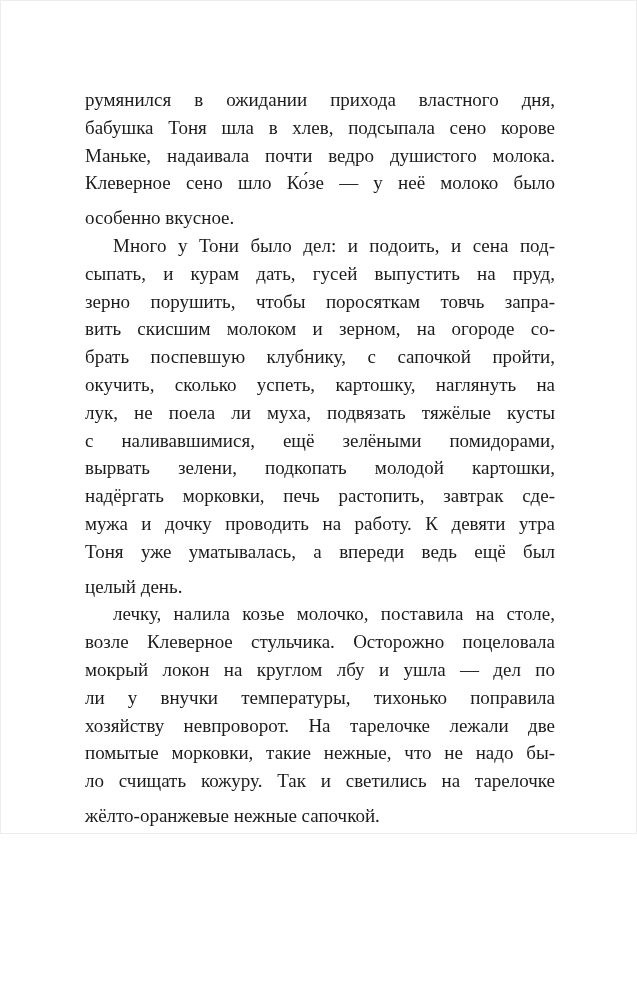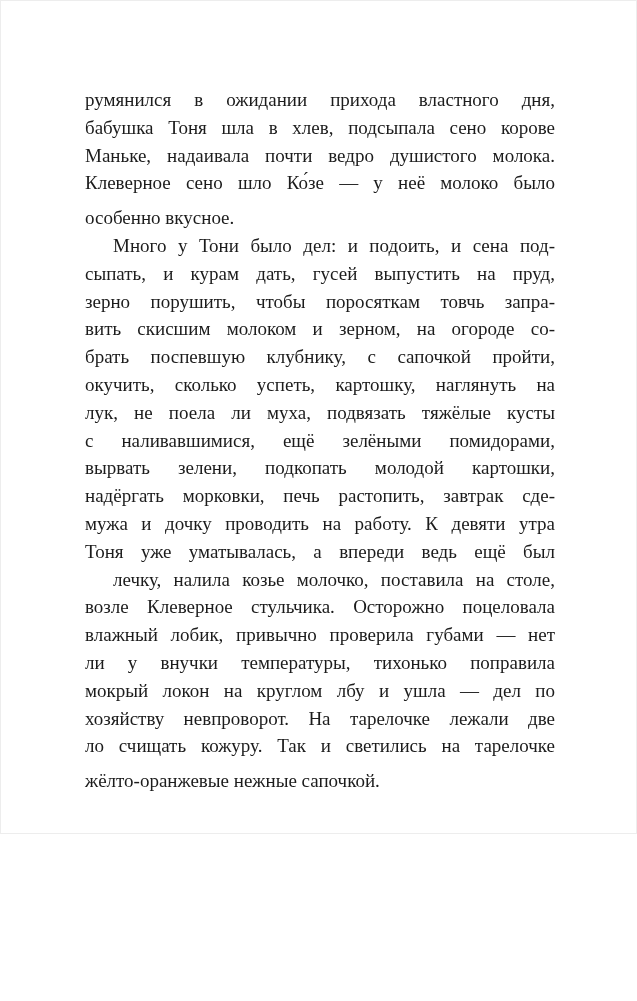--- a/index.html
+++ b/index.html
@@ -61,26 +61,27 @@
         <span class="line">зерно порушить, чтобы поросяткам товчь запра-</span>
         <span class="line">вить скисшим молоком и зерном, на огороде со-</span>
         <span class="line">брать поспевшую клубнику, с сапочкой пройти,</span>
         <span class="line">окучить, сколько успеть, картошку, наглянуть на</span>
         <span class="line">лук, не поела ли муха, подвязать тяжёлые кусты</span>
         <span class="line">с наливавшимися, ещё зелёными помидорами,</span>
         <span class="line">вырвать зелени, подкопать молодой картошки,</span>
         <span class="line">надёргать морковки, печь растопить, завтрак сде-</span>
         <span class="line">мужа и дочку проводить на работу. К девяти утра</span>
         <span class="line">Тоня уже уматывалась, а впереди ведь ещё был</span>
+        <span class="line last">целый день.</span>
       </p>
       <p class="para indent">
         <span class="line">лечку, налила козье молочко, поставила на столе,</span>
         <span class="line">возле Клеверное стульчика. Осторожно поцеловала</span>
-        <span class="line">влажный лобик, привычно проверила губами — нет</span>
+        <span class="line">мокрый локон на круглом лбу и ушла — дел по</span>
         <span class="line">ли у внучки температуры, тихонько поправила</span>
-        <span class="line">мокрый локон на круглом лбу и ушла — дел по</span>
         <span class="line">хозяйству невпроворот. На тарелочке лежали две</span>
+        <span class="line">помытые морковки, такие нежные, что не надо бы-</span>
         <span class="line">ло счищать кожуру. Так и светились на тарелочке</span>
         <span class="line last">жёлто-оранжевые нежные сапочкой.</span>
       </p>
     </div>
   <div class="page-number">14</div>
 </div>
 
 </body></html>

